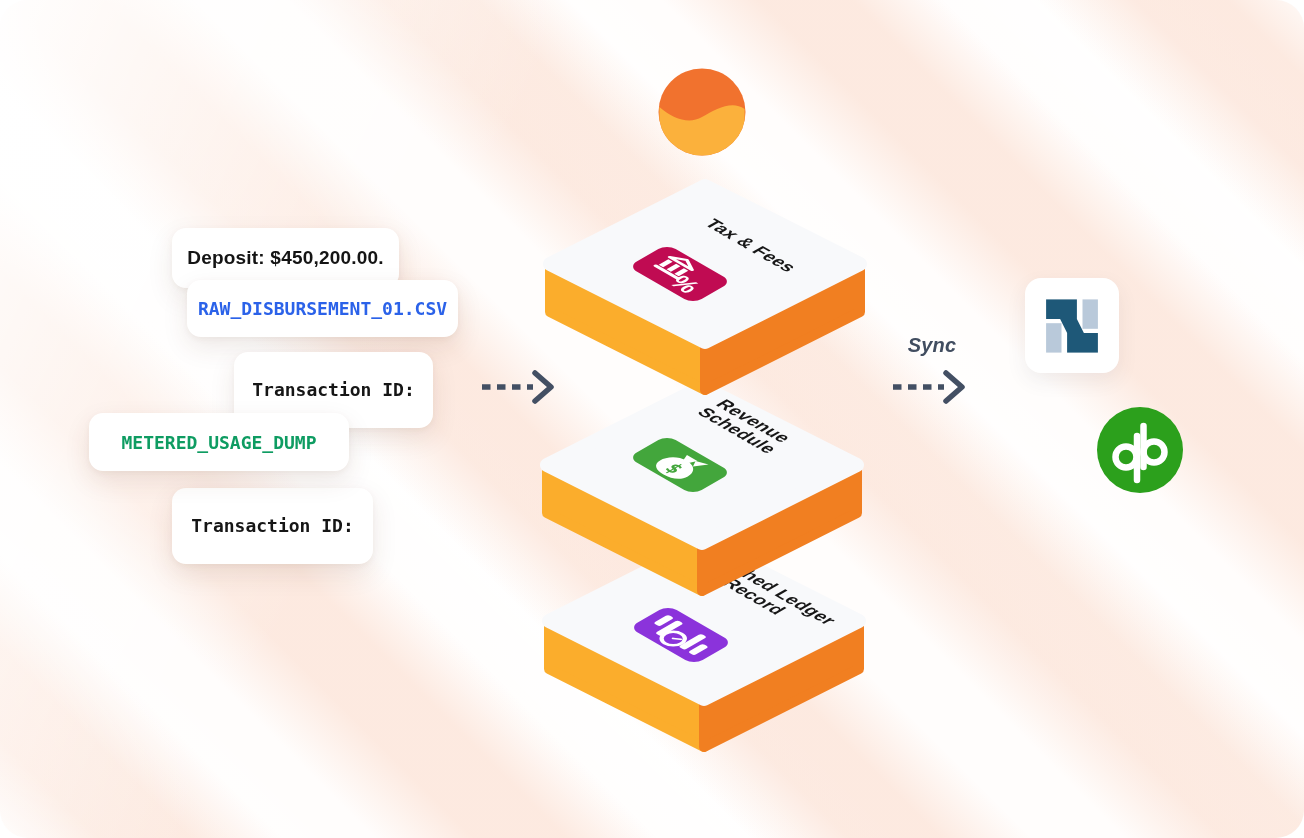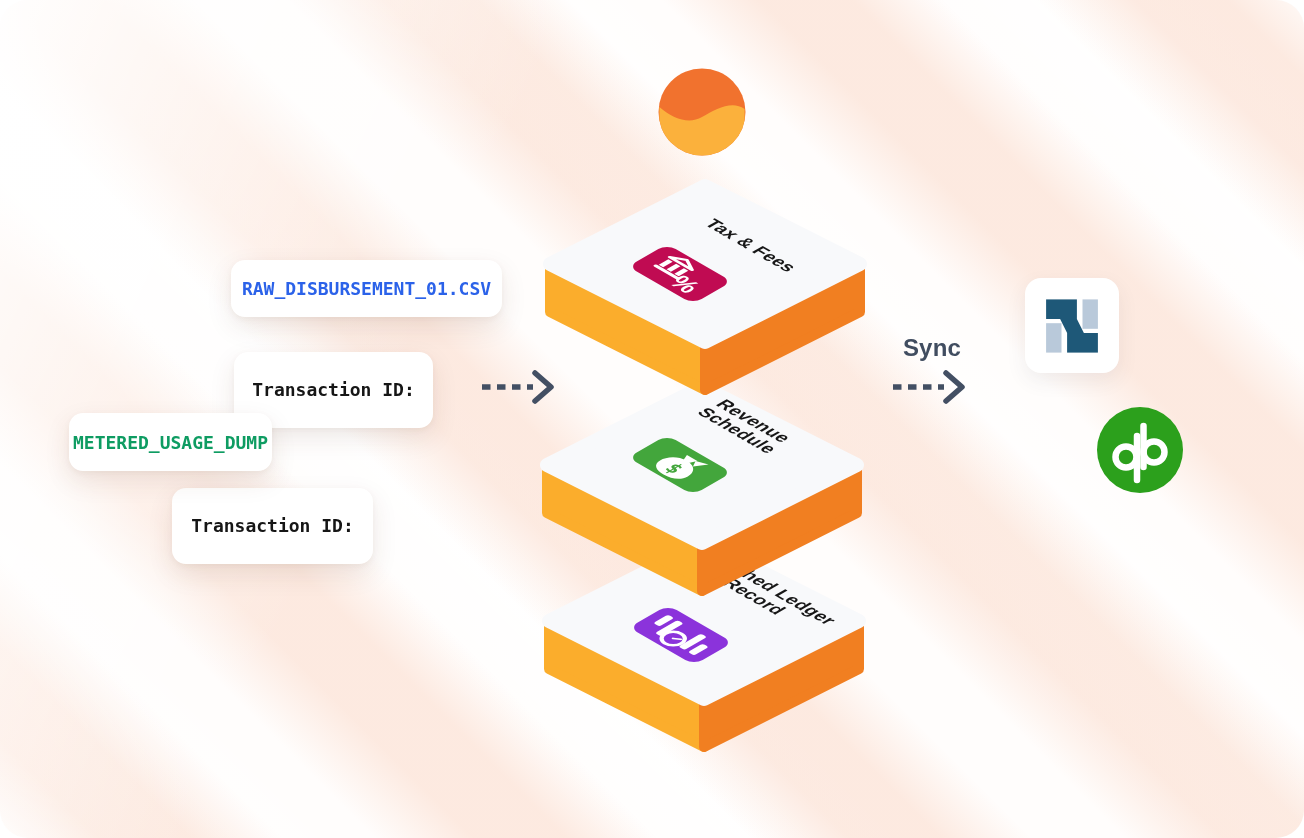--- a/index.html
+++ b/index.html
@@ -29,50 +29,53 @@
   }
   .sans-dark{font-weight:bold;font-size:19px;color:#141414;letter-spacing:.2px;}
   .mono{font-family:"DejaVu Sans Mono","Liberation Mono",monospace;font-weight:bold;font-size:18px;}
   .mono-blue{color:#2B62E9;}
   .mono-red{color:#E8174B;}
   .mono-green{color:#0E9C62;}
   .mono-dark{color:#161616;line-height:26px;}
   .tile{position:absolute;width:330px;height:270px;}
   .sync{
     position:absolute;left:890px;top:334px;width:84px;text-align:center;
-    font-weight:bold;font-size:24px;color:#414D60;letter-spacing:.2px;
+    font-weight:bold;font-size:20px;color:#414D60;letter-spacing:.2px;font-style:italic;
   }
   .arrow{position:absolute;width:84px;height:36px;}
   .ns-card{
     position:absolute;left:1025px;top:278px;width:94px;height:95px;background:#fff;
     border-radius:16px;box-shadow:0 8px 20px rgba(60,60,80,.08);
     display:flex;align-items:center;justify-content:center;
   }
   .qb{position:absolute;left:1097px;top:407px;width:86px;height:86px;}
   .orb{position:absolute;left:658px;top:68px;width:88px;height:88px;}
   .tile-label{font-family:"Liberation Sans",sans-serif;font-weight:bold;font-size:18px;fill:#171717;letter-spacing:.3px;}
 </style>
 </head>
 <body>
 
 <div class="stage">
 
+  <div class="card" style="left:172px;top:228px;width:227px;height:60px;z-index:1;">
+    <span class="sans-dark">Deposit: $450,200.00.</span>
+  </div>
 
-  <div class="card" style="left:187px;top:260px;width:271px;height:57px;z-index:2;margin-left:44px;">
+  <div class="card" style="left:187px;top:280px;width:271px;height:57px;z-index:2;">
     <span class="mono mono-blue">RAW_DISBURSEMENT_01.CSV</span>
   </div>
 
 
   <div class="card" style="left:234px;top:352px;width:199px;height:76px;z-index:2;">
     <div class="mono mono-dark">
       <div>Transaction ID:</div>
     </div>
   </div>
 
-  <div class="card" style="left:69px;top:413px;width:203px;height:58px;z-index:3;">
+  <div class="card" style="left:89px;top:413px;width:260px;height:58px;z-index:3;">
     <span class="mono mono-green">METERED_USAGE_DUMP</span>
   </div>
 
   <div class="card" style="left:172px;top:488px;width:201px;height:76px;z-index:2;">
     <div class="mono mono-dark">
       <div>Transaction ID:</div>
     </div>
   </div>
 
   <svg class="arrow" style="left:478px;top:368px;" viewBox="0 0 84 36">

